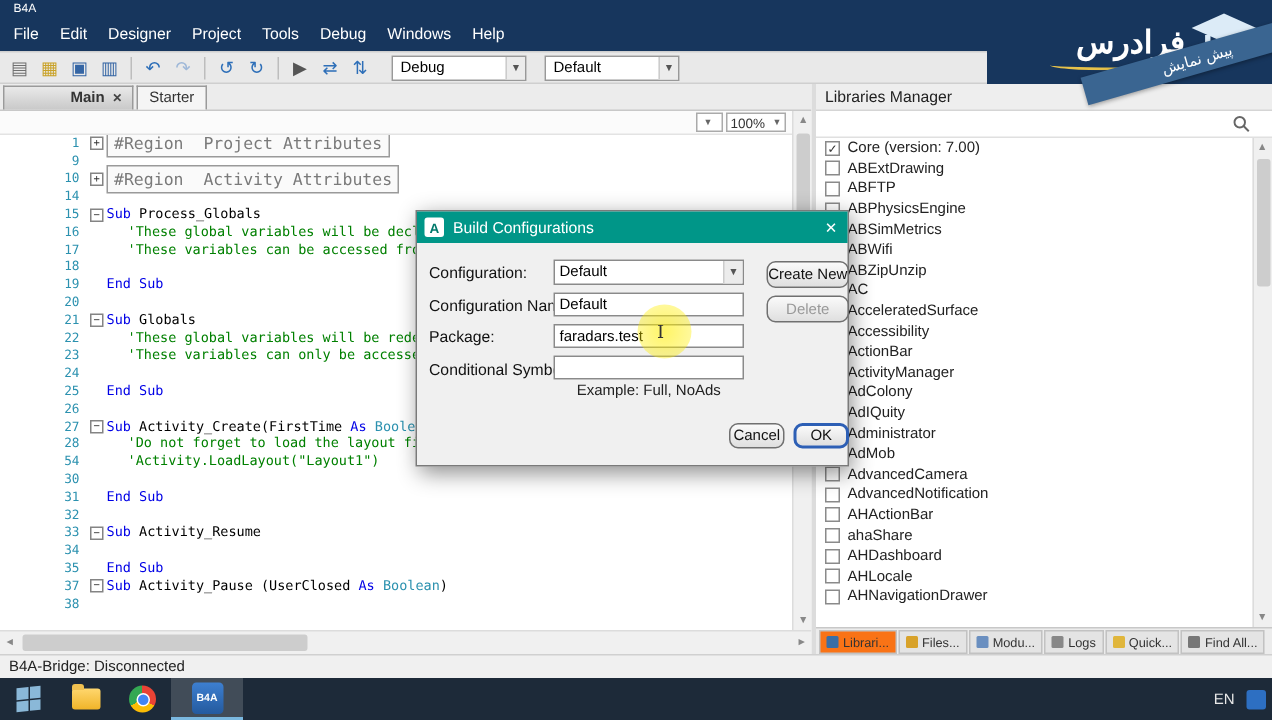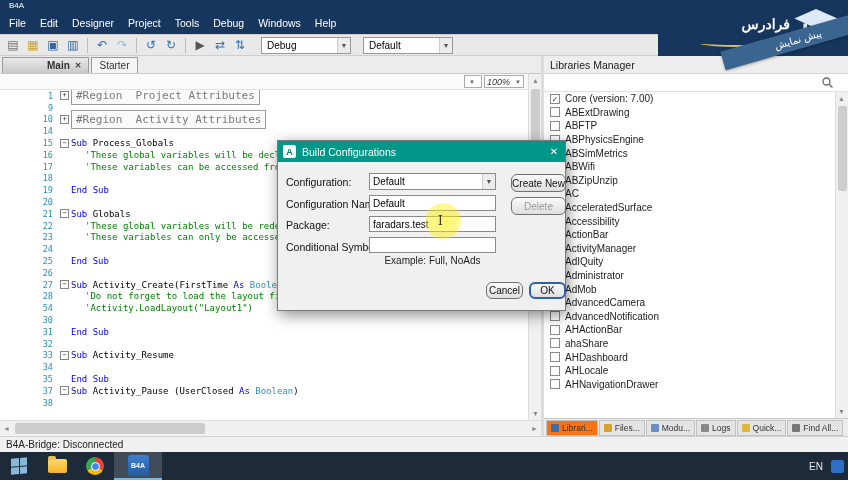--- a/index.html
+++ b/index.html
@@ -11,34 +11,34 @@
   #titlebar{position:absolute;left:9px;top:1px;color:#fff;font-size:8px;}
   #menubar{position:absolute;left:2px;top:13px;height:19px;display:flex;align-items:center;}
   .menu-item{color:#fff;font-size:10.5px;padding:3px 7px;cursor:default;text-align:right;}
   #toolbar{position:absolute;left:0;top:34px;width:658px;height:22px;background:#e9e9e9;border-top:1px solid #cfcfcf;border-bottom:1px solid #cfcfcf;display:flex;align-items:center;padding-left:4px;gap:2px;z-index:2;}
   .tb-icon{width:18px;height:18px;display:flex;align-items:center;justify-content:center;font-size:12px;}
   .tb-sep{width:1px;height:15px;background:#bdbdbd;margin:0 3px;}
   .tb-combo{height:17px;background:#fff;border:1px solid #999;display:flex;align-items:center;font-size:10px;padding-left:5px;margin-left:10px;width:90px;}
   .combo-arrow{margin-left:auto;width:13px;height:100%;display:flex;align-items:center;justify-content:center;color:#555;font-size:7px;background:#ececec;border-left:1px solid #ccc;}
 
   
-  #logo-text{position:absolute;right:58px;top:16px;color:#fff;font-size:14px;font-weight:bold;direction:rtl;z-index:4;}
+  #logo-text{position:absolute;right:58px;top:16px;color:#fff;font-size:21px;font-weight:bold;direction:rtl;z-index:4;}
   #logo-swoosh{position:absolute;right:62px;top:40px;width:86px;height:7px;border-bottom:2px solid #e7c24a;border-radius:0 0 50% 50%;z-index:4;}
   #cap-logo{position:absolute;right:8px;top:5px;width:48px;height:44px;z-index:4;}
   #ribbon{position:absolute;top:30px;right:-28px;width:156px;height:19px;background:#3a6591;transform:rotate(-16deg);display:flex;align-items:center;justify-content:center;color:#fff;font-size:10px;z-index:6;box-shadow:0 1px 3px rgba(0,0,0,.35);}
 
   
   #tabstrip{position:absolute;left:0;top:56px;width:541px;height:18px;background:#ececec;border-bottom:1px solid #c8c8c8;display:flex;align-items:flex-end;padding-left:2px;gap:2px;z-index:2;}
   .ed-tab{height:16px;padding:0 7px;display:flex;align-items:center;gap:5px;font-size:10px;border:1px solid #9a9a9a;border-bottom:none;background:#f5f5f5;color:#333;}
   .ed-tab.active{background:linear-gradient(#e9e9e9,#c9c9c9);font-weight:bold;padding-left:44px;}
   .tab-close{font-size:8px;color:#444;}
 
   
   #zoombar{position:absolute;left:0;top:74px;width:528px;height:16px;background:#fbfbfb;border-bottom:1px solid #e3e3e3;z-index:2;}
-  .mini-combo{position:absolute;top:1px;height:13px;border:1px solid #aaa;background:#fff;font-size:9px;display:flex;align-items:center;justify-content:space-between;padding:0 2px;color:#333;font-style:italic;}
+  .mini-combo{position:absolute;top:1px;height:13px;border:1px solid #aaa;background:#fff;font-size:9px;display:flex;align-items:center;justify-content:space-between;padding:0 2px;color:#333;}
   .combo-arrow2{color:#666;font-size:6px;margin-left:2px;}
 
   
   #editor{position:absolute;left:0;top:90px;width:528px;height:330px;background:#fff;overflow:hidden;font-family:"DejaVu Sans Mono",monospace;font-size:9px;z-index:2;}
   .code-row{height:11.8px;display:flex;align-items:center;white-space:pre;}
   .ln{width:58px;text-align:right;padding-right:5px;color:#2b91af;font-size:8.5px;flex:none;}
   .fold{width:13px;flex:none;display:flex;align-items:center;justify-content:center;}
   .fold-box{width:9px;height:9px;border:1px solid #848484;color:#333;font-size:7px;display:flex;align-items:center;justify-content:center;background:#fff;line-height:7px;}
   .c-kw{color:#0000e6;}
   .c-type{color:#2b91af;}
@@ -265,20 +265,24 @@
       <div class="lib-row">
         <span class="cb"></span>
         <span class="lib-label">ActionBar</span>
       </div>
       <div class="lib-row">
         <span class="cb"></span>
         <span class="lib-label">ActivityManager</span>
       </div>
       <div class="lib-row">
         <span class="cb"></span>
+        <span class="lib-label">AdColony</span>
+      </div>
+      <div class="lib-row">
+        <span class="cb"></span>
         <span class="lib-label">AdIQuity</span>
       </div>
       <div class="lib-row">
         <span class="cb"></span>
         <span class="lib-label">Administrator</span>
       </div>
       <div class="lib-row">
         <span class="cb"></span>
         <span class="lib-label">AdMob</span>
       </div>

